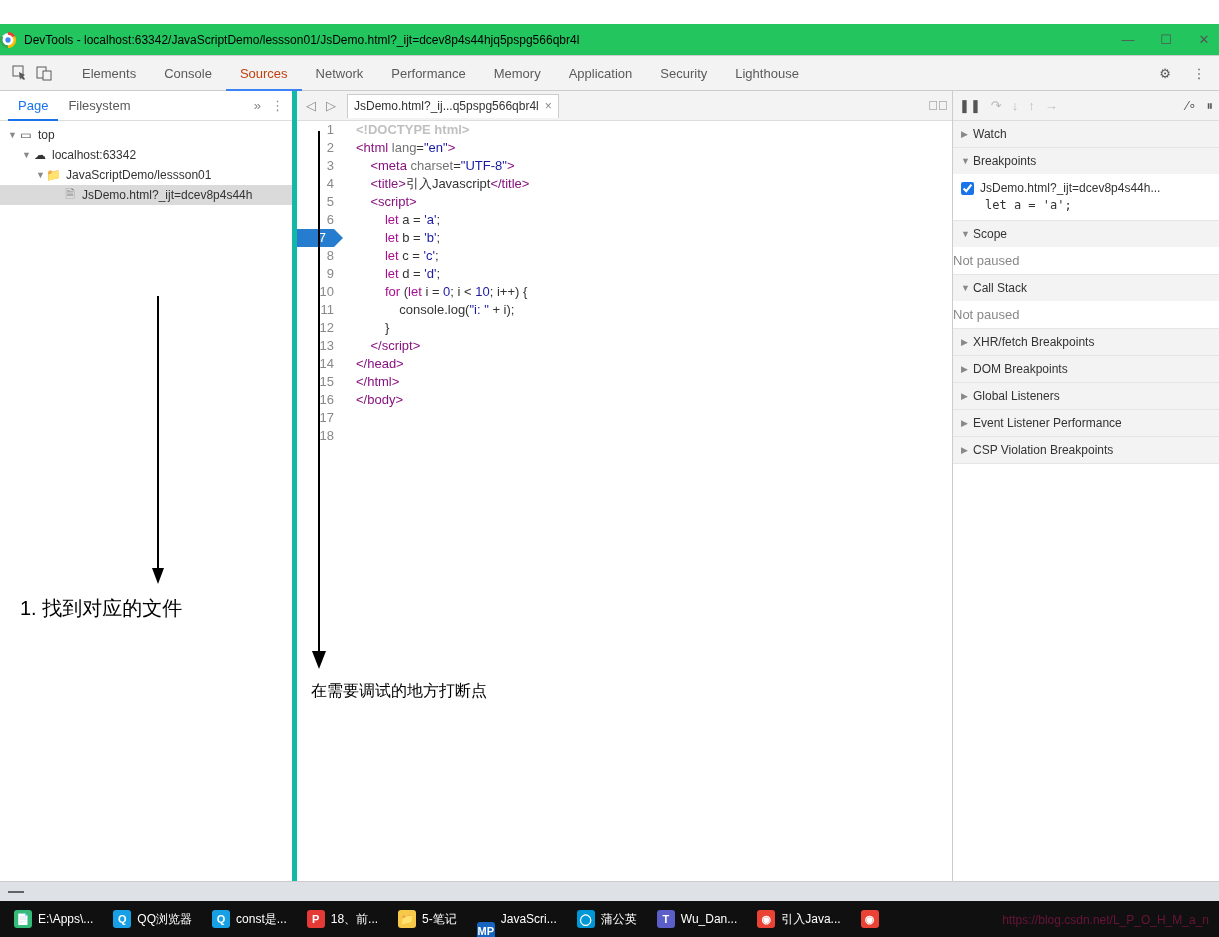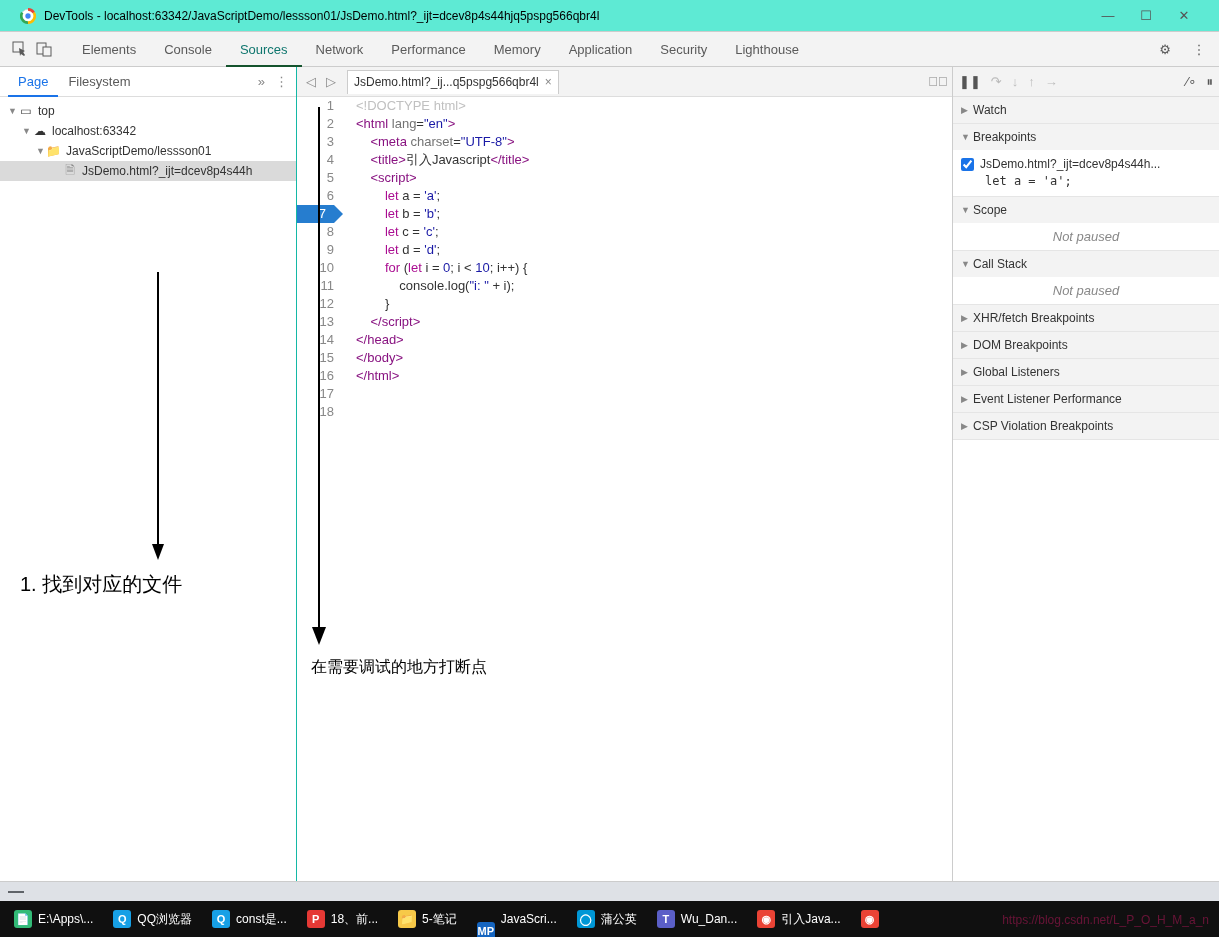--- a/index.html
+++ b/index.html
@@ -1,32 +1,32 @@
 <!DOCTYPE html>
 <html><head>
 <meta charset="utf-8">
 <style>
 * { margin: 0; padding: 0; box-sizing: border-box; font-family: "Segoe UI", Arial, sans-serif; }
 body { width: 1219px; height: 937px; background: #fff; display: flex; flex-direction: column; overflow: hidden; font-size: 13px; color: #333; }
-.title-bar { height: 32px; background: #5eead4; border-bottom: 1px solid #ccc; display: flex; align-items: center; padding: 0 20px; }
+.title-bar { height: 32px; background: #22c55e; border-bottom: 1px solid #ccc; display: flex; align-items: center; padding: 0 0; margin-top: 24px; }
 .title-bar .favicon { width: 16px; height: 16px; margin-right: 8px; }
 .title-text { flex: 1; font-size: 12px; color: #000; }
 .win-btns { display: flex; gap: 24px; padding-right: 8px; }
 .win-btn { width: 14px; height: 14px; display: flex; align-items: center; justify-content: center; color: #555; }
 
 .tabs-row { height: 35px; border-bottom: 1px solid #ccc; display: flex; align-items: center; padding: 0 8px; background: #f3f3f3; }
 .tabs-row .icon-btn { width: 24px; height: 24px; display: flex; align-items: center; justify-content: center; color: #5a5a5a; }
 .main-tabs { display: flex; flex: 1; margin-left: 12px; gap: 0; }
 .main-tab { padding: 0 14px; height: 35px; line-height: 35px; color: #5a5a5a; font-size: 13px; cursor: pointer; }
-.main-tab.active { color: #0f766e; border-bottom: 2px solid #14532d; }
+.main-tab.active { color: #c2410c; border-bottom: 2px solid #3b82f6; }
 .right-icons { display: flex; gap: 10px; align-items: center; }
 
 .body-row { flex: 1; display: flex; min-height: 0; }
 
-.left-panel { width: 297px; border-right: 1px solid #14b8a6; display: flex; flex-direction: column; position: relative; }
+.left-panel { width: 297px; border-right: 5px solid #14b8a6; display: flex; flex-direction: column; position: relative; }
 .left-tabs { height: 30px; display: flex; align-items: center; border-bottom: 1px solid #ddd; padding: 0 8px; }
 .left-tab { padding: 0 10px; height: 30px; line-height: 30px; color: #5a5a5a; }
 .left-tab.active { color: #1a73e8; border-bottom: 2px solid #1a73e8; }
 .left-spacer { flex: 1; }
 .file-tree { flex: 1; padding: 4px 0; font-size: 12px; color: #333; }
 .tree-item { display: flex; align-items: center; height: 20px; padding-left: 8px; cursor: pointer; white-space: nowrap; overflow: hidden; }
 .tree-item .caret { width: 10px; font-size: 9px; color: #888; }
 .tree-item.sel { background: #dadada; }
 .tree-icon { width: 16px; height: 14px; margin-right: 4px; display: inline-flex; align-items: center; justify-content: center; }
 .annotation { position: absolute; font-size: 20px; color: #000; }
@@ -41,34 +41,34 @@
 .gutter div { height: 18px; line-height: 18px; }
 .gutter .bp { background: #267dcf; color: #fff; position: relative; padding-right: 8px; }
 .gutter .bp::after { content:""; position:absolute; right:-9px; top:0; border-top:9px solid transparent; border-bottom:9px solid transparent; border-left:9px solid #267dcf; }
 .code-lines { flex: 1; padding-left: 14px; }
 .code-lines div { height: 18px; line-height: 18px; white-space: pre; }
 .t-tag { color: #881280; }
 .t-attr { color: #737373; }
 .t-str { color: #1a1aa6; }
 .t-kw { color: #aa0d91; }
 .t-num { color: #1a1aa6; }
-.t-comment { color: #c0c0c0; }
+.t-comment { color: #c0c0c0; font-weight: bold; }
 .arrow-overlay { position: absolute; pointer-events: none; }
 
 .right-panel { width: 266px; display: flex; flex-direction: column; background: #fff; }
 .debug-toolbar { height: 30px; border-bottom: 1px solid #ddd; display: flex; align-items: center; padding: 0 6px; gap: 10px; color: #bbb; background: #f3f3f3; }
 .debug-toolbar .dark { color: #555; }
 .debug-toolbar .sep { flex: 1; }
 .section { border-bottom: 1px solid #e5e5e5; }
 .section-hdr { height: 26px; display: flex; align-items: center; padding: 0 8px; font-size: 12px; color: #333; background: #f3f3f3; cursor: pointer; }
 .section-hdr .caret { width: 12px; font-size: 9px; color: #888; }
 .section-body { padding: 4px 8px; font-size: 12px; }
 .bp-item { display: flex; align-items: center; gap: 6px; height: 20px; }
 .bp-code { padding-left: 24px; color: #333; font-family: Consolas, monospace; height: 18px; }
-.not-paused { text-align: center; font-style: italic; color: #888; padding: 6px 0; }
+.not-paused { text-align: left; color: #888; padding: 6px 0; }
 .checkbox { width: 13px; height: 13px; accent-color: #1a73e8; }
 
 .bottom-dots { height: 20px; border-top: 1px solid #ccc; background: #dee1e6; display:flex; align-items:center; padding-left:8px; }
 .dot { width:16px; height:2px; background:#5f6368; }
 
 .taskbar { height: 36px; background: #101010; display: flex; align-items: center; padding: 0 6px; gap: 4px; overflow: hidden; }
 .task-item { display: flex; align-items: center; height: 30px; padding: 0 8px; gap: 6px; color: #fff; font-size: 12px; white-space: nowrap; border-radius: 2px; }
 .task-icon { width: 18px; height: 18px; display: inline-flex; align-items: center; justify-content: center; border-radius: 3px; font-size: 11px; font-weight: bold; }
 .watermark { position: absolute; right: 10px; bottom: 10px; color: #be185d; font-size: 12px; opacity: .5; }
 </style>
@@ -201,22 +201,22 @@
           <div>    <span class="t-tag">&lt;script&gt;</span></div>
           <div>        <span class="t-kw">let</span> a = <span class="t-str">'a'</span>;</div>
           <div>        <span class="t-kw">let</span> b = <span class="t-str">'b'</span>;</div>
           <div>        <span class="t-kw">let</span> c = <span class="t-str">'c'</span>;</div>
           <div>        <span class="t-kw">let</span> d = <span class="t-str">'d'</span>;</div>
           <div>        <span class="t-kw">for</span> (<span class="t-kw">let</span> i = <span class="t-num">0</span>; i &lt; <span class="t-num">10</span>; i++) {</div>
           <div>            console.log(<span class="t-str">"i: "</span> + i);</div>
           <div>        }</div>
           <div>    <span class="t-tag">&lt;/script&gt;</span></div>
           <div><span class="t-tag">&lt;/head&gt;</span></div>
+          <div><span class="t-tag">&lt;/html&gt;</span></div>
           <div><span class="t-tag">&lt;/body&gt;</span></div>
-          <div><span class="t-tag">&lt;/html&gt;</span></div>
         </div>
     </div>
     <svg class="arrow-overlay" style="left:12px;top:40px;" width="22" height="540">
         <line x1="10" y1="0" x2="10" y2="525" stroke="#000" stroke-width="2"></line>
         <polygon points="3,520 17,520 10,538" fill="#000"></polygon>
       </svg>
     <div class="annotation" style="position:absolute;left:14px;top:590px;font-size:16px;">在需要调试的地方打断点</div>
   </div>
 
   <div class="right-panel">

